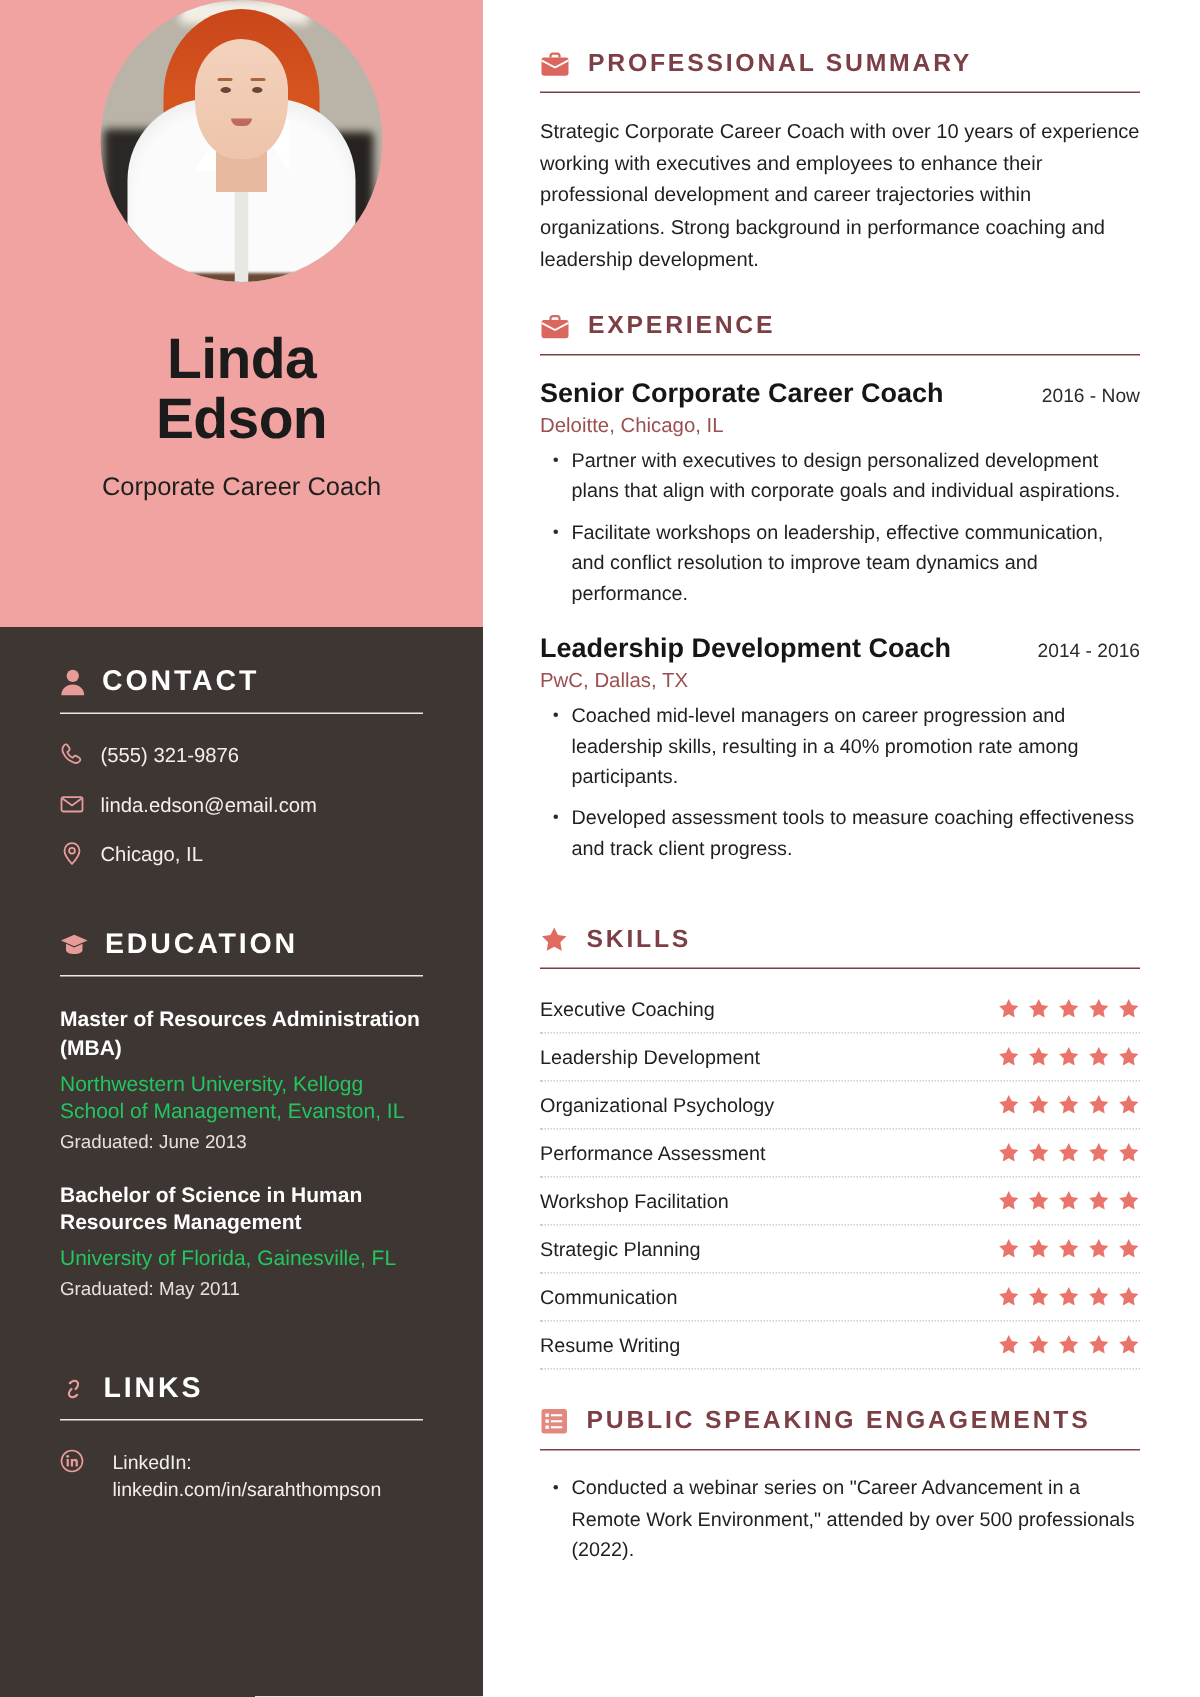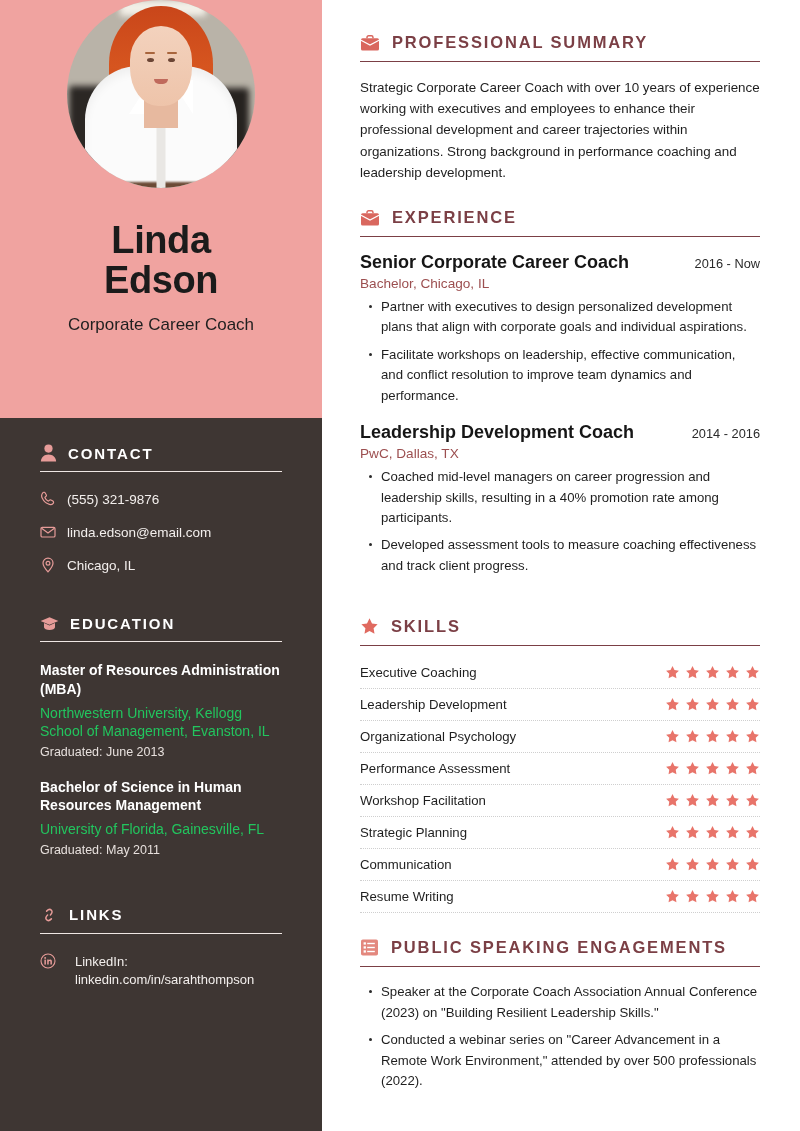--- a/index.html
+++ b/index.html
@@ -160,21 +160,21 @@
 
   
   .s-head {
     display: flex;
     align-items: center;
     gap: 11px;
     margin-bottom: 9px;
   }
   .s-head .label {
     color: #ffffff;
-    font-size: 15px;
+    font-size: 19px;
     font-weight: bold;
     letter-spacing: 1.9px;
   }
   .s-rule {
     height: 1px;
     background: #efe7e4;
     margin-bottom: 19px;
   }
 
   .contact-row {
@@ -492,21 +492,21 @@
         </span>
         <span class="label">EXPERIENCE</span>
       </div>
       <div class="m-rule"></div>
 
       <div class="job">
         <div class="job-top">
           <span class="job-title">Senior Corporate Career Coach</span>
           <span class="job-date">2016 - Now</span>
         </div>
-        <div class="job-org">Bachelor, Chicago, IL</div>
+        <div class="job-org">Deloitte, Chicago, IL</div>
         <ul class="bullets">
           <li>Partner with executives to design personalized development plans that align with corporate goals and individual aspirations.</li>
           <li>Facilitate workshops on leadership, effective communication, and conflict resolution to improve team dynamics and performance.</li>
         </ul>
       </div>
 
       <div class="job">
         <div class="job-top">
           <span class="job-title">Leadership Development Coach</span>
           <span class="job-date">2014 - 2016</span>
@@ -709,19 +709,18 @@
             <rect x="7.2" y="8.8" width="7.6" height="1.4" fill="#ffffff"></rect>
             <rect x="3.6" y="12.3" width="2.3" height="2.3" fill="#ffffff"></rect>
             <rect x="7.2" y="12.8" width="7.6" height="1.4" fill="#ffffff"></rect>
           </svg>
         </span>
         <span class="label">PUBLIC SPEAKING ENGAGEMENTS</span>
       </div>
       <div class="m-rule"></div>
 
       <ul class="bullets">
-        <li>Speaker at the Corporate Coach Association Annual Conference (2023) on "Building Resilient Leadership Skills."</li>
         <li>Conducted a webinar series on "Career Advancement in a Remote Work Environment," attended by over 500 professionals (2022).</li>
       </ul>
     </div>
 
   </div>
 </div>
 
 </body></html>

